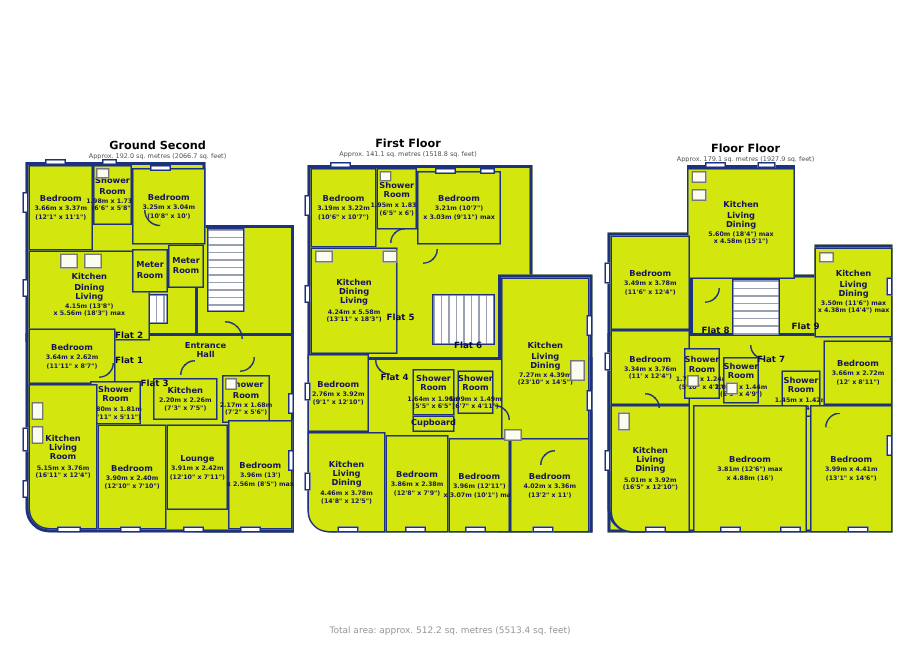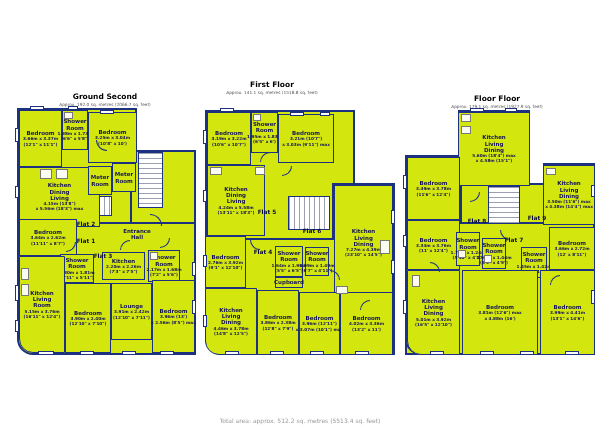--- a/index.html
+++ b/index.html
@@ -149,21 +149,21 @@
     <div class="fixture" style="left: 64px; top: 112px; width: 9px; height: 7px;"></div>
     <div class="fixture" style="left: 150px; top: 252px; width: 8px; height: 8px;"></div>
     <div class="door bl" style="left: 96px; top: 140px; width: 11px; height: 11px;"></div>
     <div class="door tr" style="left: 150px; top: 214px; width: 12px; height: 12px;"></div>
     <div class="door br" style="left: 66px; top: 242px; width: 10px; height: 10px;"></div>
     <div class="door tl" style="left: 120px; top: 240px; width: 10px; height: 10px;"></div>
     <div class="door br" style="left: 160px; top: 238px; width: 10px; height: 10px;"></div>
     <div class="flat-label" style="left: 86px; top: 224px;">Flat 2</div>
     <div class="flat-label" style="left: 86px; top: 241px;">Flat 1</div>
     <div class="flat-label" style="left: 103px; top: 256px;">Flat 3</div>
-    <div class="floor-title" style="left: 192px; top: 80px; text-align: center;">
+    <div class="floor-title" style="left: 192px; top: 91px; text-align: center;">
       <div class="t">First Floor</div>
       <div class="s">Approx. 141.1 sq. metres (1518.8 sq. feet)</div>
     </div>
     <div class="base" style="left: 205px; top: 110px; width: 150px; height: 130px;"></div>
     <div class="base" style="left: 332px; top: 183px; width: 63px; height: 172px;"></div>
     <div class="base" style="left: 205px; top: 238px; width: 190px; height: 117px; border-radius: 0px 0px 0px 16px;"></div>
     <div class="stairs v" style="left: 288px; top: 196px; width: 42px; height: 34px;"></div>
     <div class="room" style="left: 207px; top: 112px; width: 44px; height: 53px;">
       <div class="room-name">Bedroom</div>
       <div class="room-dims">3.19m x 3.22m</div>

